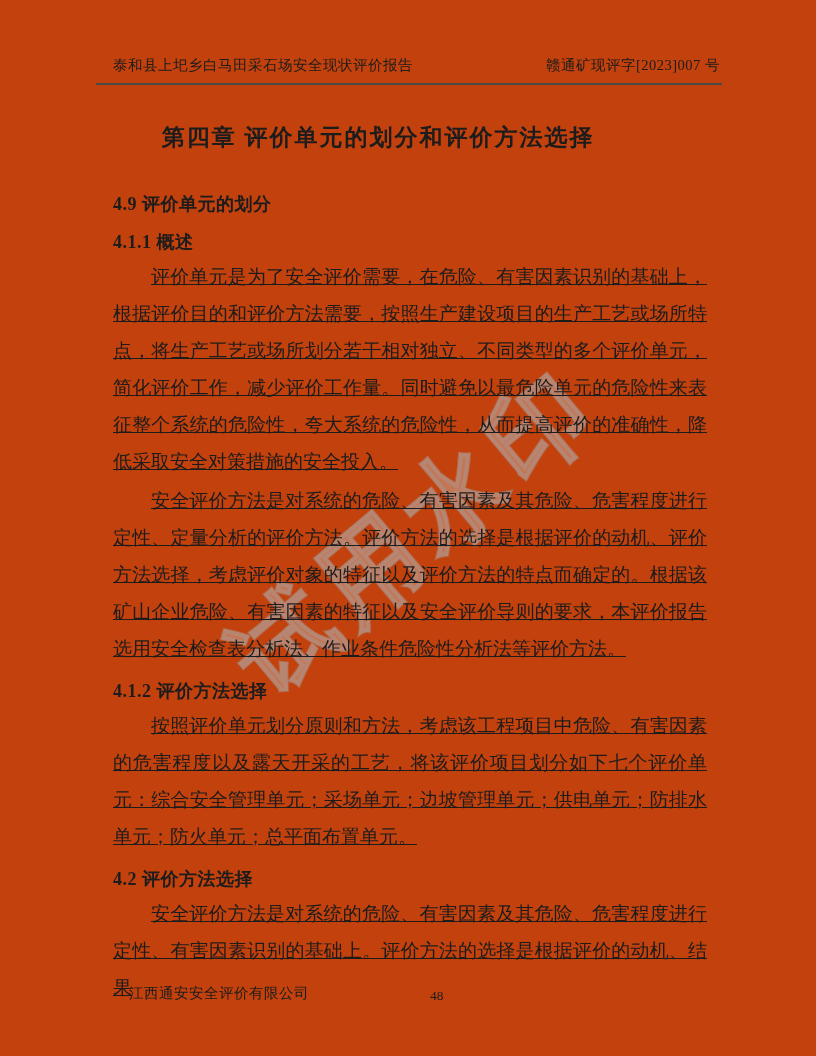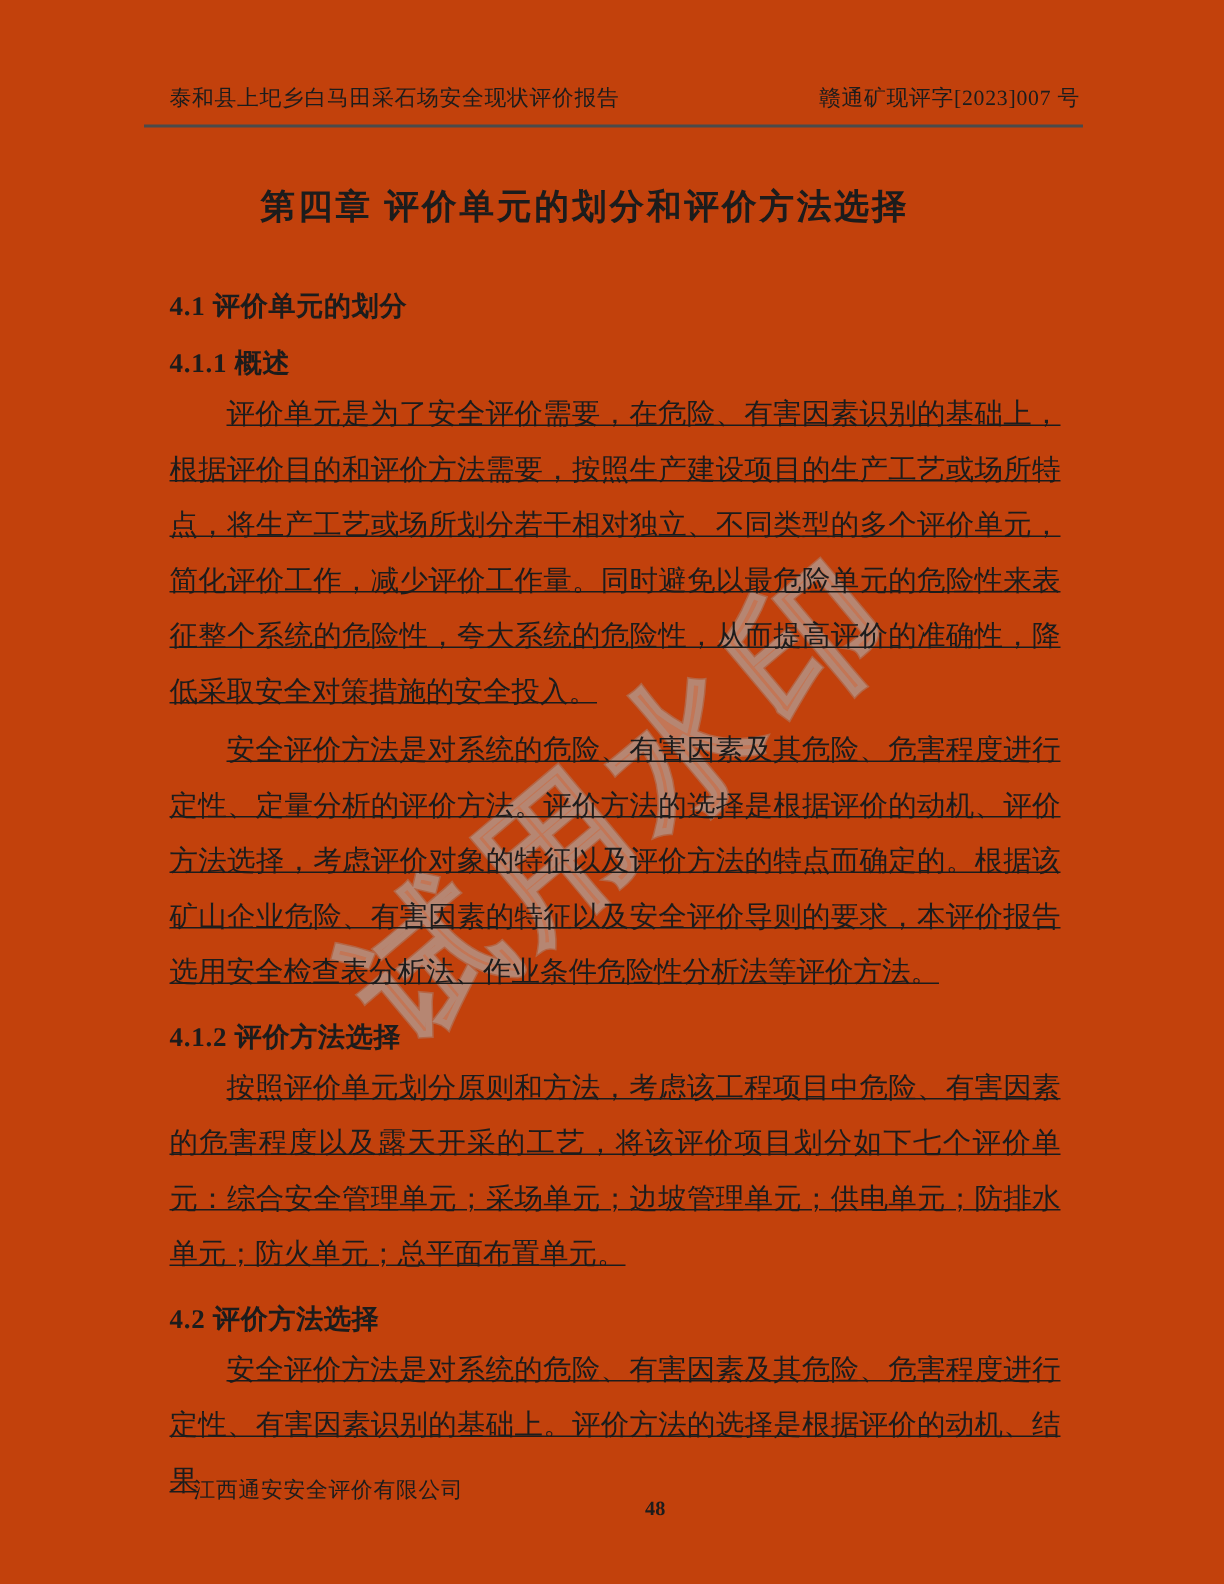--- a/index.html
+++ b/index.html
@@ -21,21 +21,20 @@
     letter-spacing:0.5px;
   }
   .header-left { padding-left:17px; }
   .header-right { padding-right:2px; }
   .chapter-title {
     position:absolute;
     top:122px; left:0; width:756px;
     text-align:center;
     font-size:23px; font-weight:bold;
     letter-spacing:2px;
-    margin-left:12px;
   }
   .content {
     position:absolute;
     top:190px; left:113px; width:594px;
     font-size:19px; line-height:37px;
     text-align:justify;
   }
   .sec-heading {
     font-size:18px; font-weight:bold;
     line-height:28px;
@@ -61,39 +60,39 @@
     -webkit-text-stroke:2px rgba(160,160,160,0.38);
     pointer-events:none;
     user-select:none;
   }
   .footer {
     position:absolute;
     top:984px; left:113px; width:594px; height:24px;
     font-size:14.5px;
   }
   .footer-company { position:absolute; left:16px; top:0; letter-spacing:0.5px; }
-  .footer-pagenum { position:absolute; left:317px; top:14px; font-size:13.5px;font-weight:bold; }
+  .footer-pagenum { position:absolute; left:317px; top:4px; font-size:13.5px; }
 </style>
 </head>
 <body>
 
 <div class="page">
 
   <div class="header">
     <span class="header-left">泰和县上圯乡白马田采石场安全现状评价报告</span>
     <span class="header-right">赣通矿现评字[2023]007 号</span>
   </div>
 
   <div class="chapter-title">第四章 评价单元的划分和评价方法选择</div>
 
   <div class="watermark">试用水印</div>
 
   <div class="content">
 
-    <div class="sec-heading first">4.1 评价单元的划分</div>
+    <div class="sec-heading first">4.9 评价单元的划分</div>
 
     <div class="sec-heading">4.1.1 概述</div>
 
     <p class="para">评价单元是为了安全评价需要，在危险、有害因素识别的基础上，根据评价目的和评价方法需要，按照生产建设项目的生产工艺或场所特点，将生产工艺或场所划分若干相对独立、不同类型的多个评价单元，简化评价工作，减少评价工作量。同时避免以最危险单元的危险性来表征整个系统的危险性，夸大系统的危险性，从而提高评价的准确性，降低采取安全对策措施的安全投入。</p>
 
     <p class="para">安全评价方法是对系统的危险、有害因素及其危险、危害程度进行定性、定量分析的评价方法。评价方法的选择是根据评价的动机、评价方法选择，考虑评价对象的特征以及评价方法的特点而确定的。根据该矿山企业危险、有害因素的特征以及安全评价导则的要求，本评价报告选用安全检查表分析法、作业条件危险性分析法等评价方法。</p>
 
     <div class="sec-heading">4.1.2 评价方法选择</div>
 
     <p class="para">按照评价单元划分原则和方法，考虑该工程项目中危险、有害因素的危害程度以及露天开采的工艺，将该评价项目划分如下七个评价单元：综合安全管理单元；采场单元；边坡管理单元；供电单元；防排水单元；防火单元；总平面布置单元。</p>

